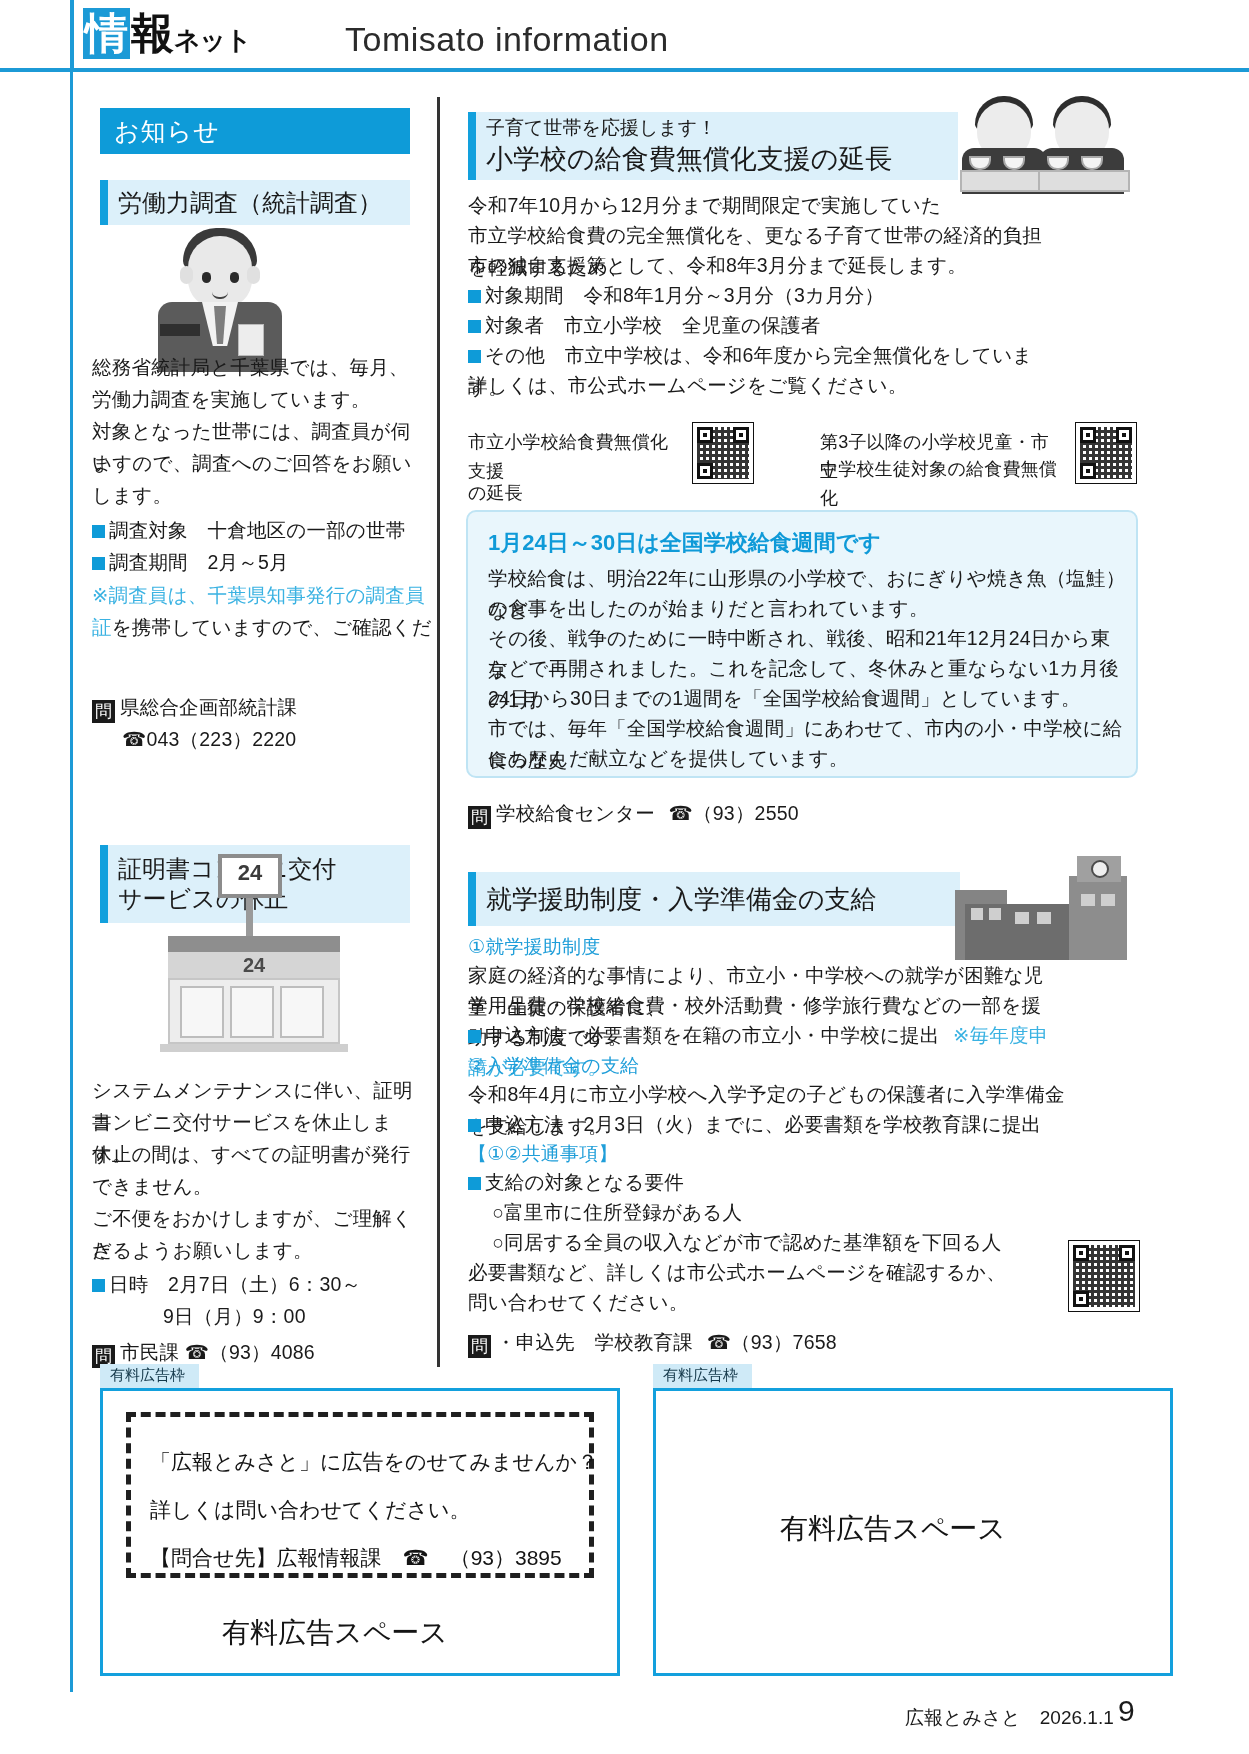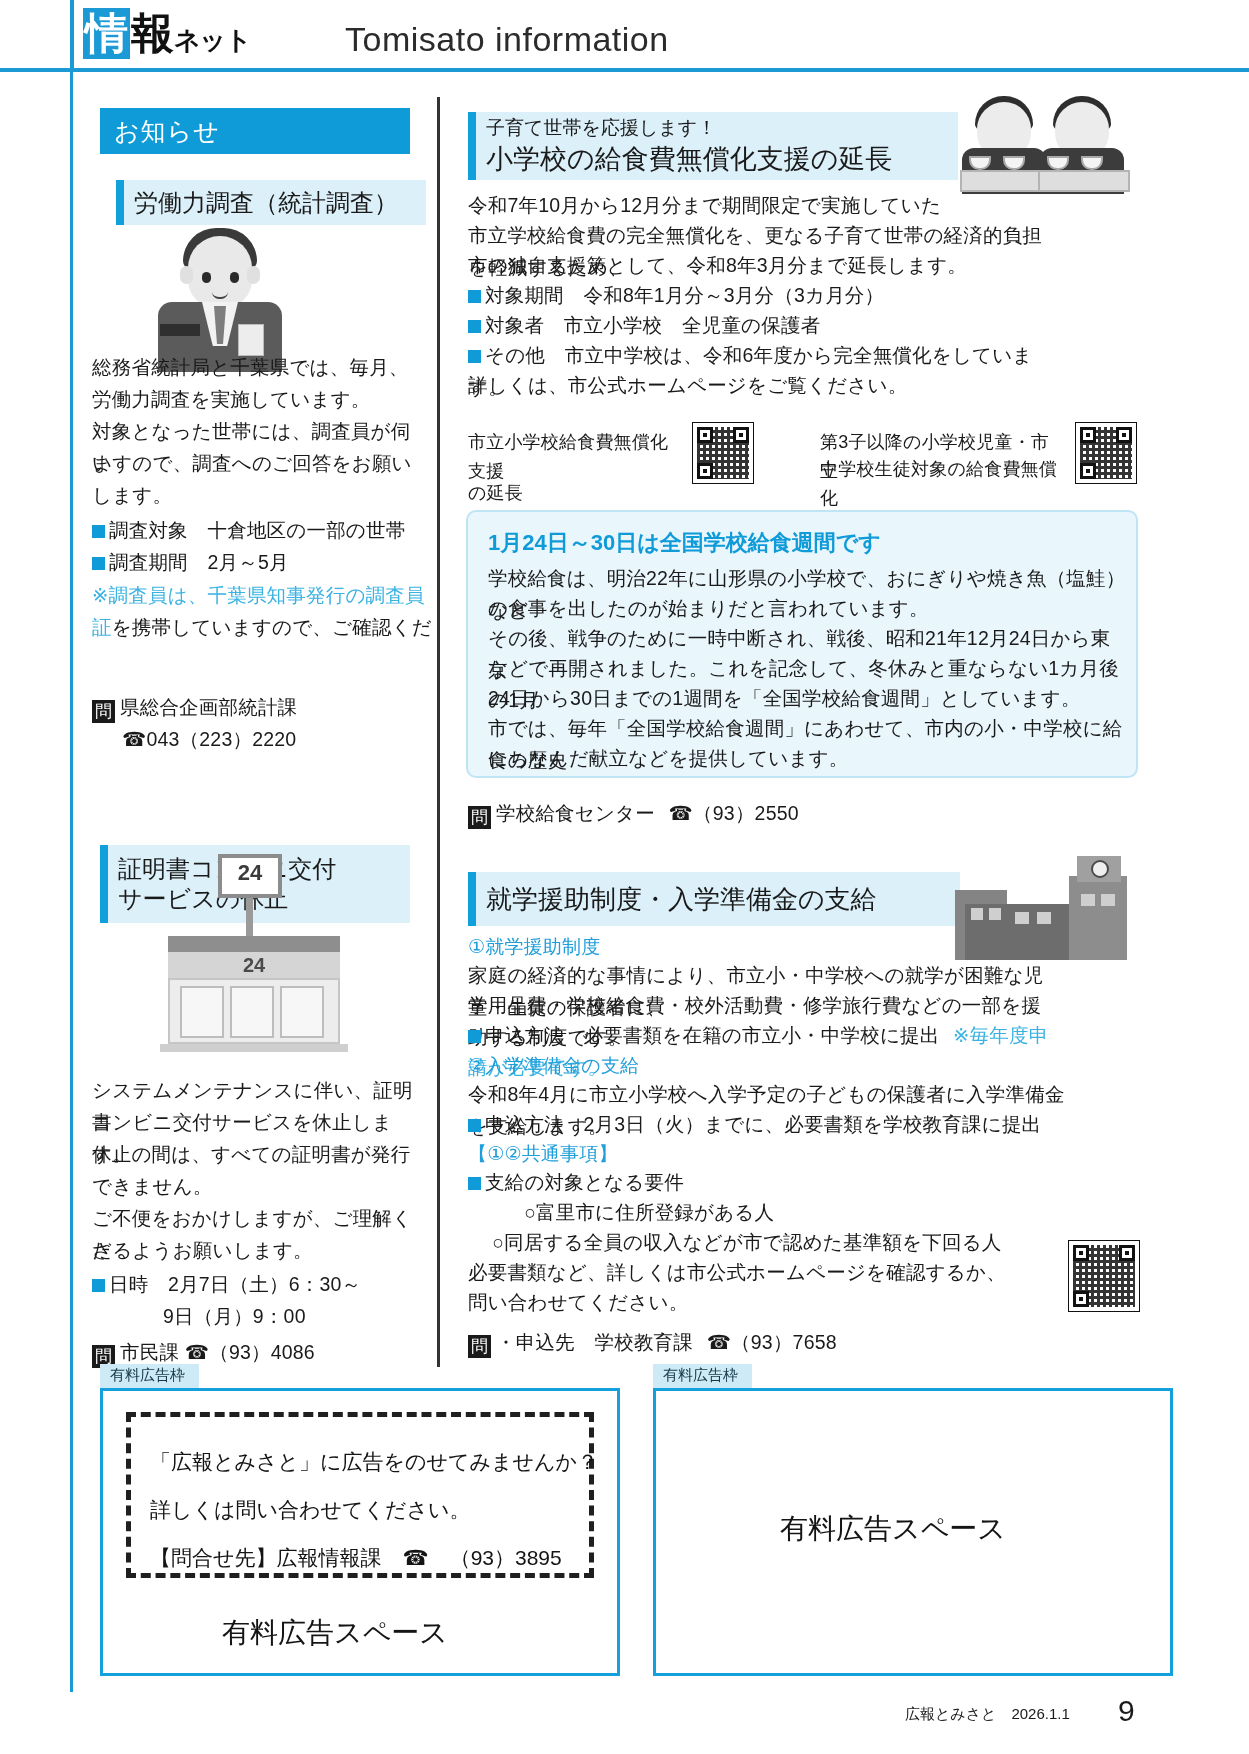--- a/index.html
+++ b/index.html
@@ -266,21 +266,21 @@
   .ad-dashed {
     position: absolute;
     border: 5px dashed #1f1f1f;
   }
   .ad-line { position: absolute; font-size: 21px; color: #141414; }
   .ad-space-label { position: absolute; font-size: 28px; color: #141414; }
 
   
   .footer-text {
     position: absolute;
-    font-size: 15px;
+    font-size: 19px;
     color: #1a1a1a;
   }
   .footer-page {
     position: absolute;
     font-size: 30px;
     color: #1a1a1a;
   }
 </style>
 </head>
 <body>
@@ -296,21 +296,21 @@
       <span class="logo-kana">ネット</span>
     </div>
     <div class="header-en">Tomisato information</div>
   </div>
 
   <div class="left-rule"></div>
   <div class="col-divider"></div>
 
   <div class="banner-blue" style="left:100px; top:108px; width:310px; height:46px;">お知らせ</div>
 
-  <div class="sec-head" style="left:100px; top:180px; width:310px; height:45px;margin-left:16px;">
+  <div class="sec-head" style="left:100px; top:180px; width:310px; height:45px;">
     <span class="sec-head-text">労働力調査（統計調査）</span>
   </div>
 
   <div class="illus" style="left:150px; top:228px; width:140px; height:150px;">
     <div class="person-hair"></div>
     <div class="person-head"></div>
     <div class="person-ear-l"></div>
     <div class="person-ear-r"></div>
     <div class="person-eye" style="left:52px;"></div>
     <div class="person-eye" style="left:80px;"></div>
@@ -484,21 +484,21 @@
   <div class="body-text sub-blue" style="left:468px; top:1051px; font-size:19px;">②入学準備金の支給</div>
   <div class="body-text" style="left:468px; top:1079px; width:600px;">令和8年4月に市立小学校へ入学予定の子どもの保護者に入学準備金を支給します。</div>
   <div class="body-text" style="left:468px; top:1109px; width:600px;">
     <span class="bullet-sq"></span><span>申込方法　2月3日（火）までに、必要書類を学校教育課に提出</span>
   </div>
 
   <div class="body-text sub-blue" style="left:468px; top:1139px; font-size:19px;">【①②共通事項】</div>
   <div class="body-text" style="left:468px; top:1167px; width:600px;">
     <span class="bullet-sq"></span><span>支給の対象となる要件</span>
   </div>
-  <div class="body-text" style="left:492px; top:1197px; width:600px;margin-left:32px;">○富里市に住所登録がある人</div>
+  <div class="body-text" style="left:492px; top:1197px; width:600px;">○富里市に住所登録がある人</div>
   <div class="body-text" style="left:492px; top:1227px; width:600px;">○同居する全員の収入などが市で認めた基準額を下回る人</div>
   <div class="body-text" style="left:468px; top:1257px; width:600px;">必要書類など、詳しくは市公式ホームページを確認するか、</div>
   <div class="body-text" style="left:468px; top:1287px; width:600px;">問い合わせてください。</div>
 
   <div class="qr" style="left:1068px; top:1240px; width:72px; height:72px;">
     <div class="qr-inner"></div>
     <div class="qr-eye" style="left:4px; top:4px;"></div>
     <div class="qr-eye" style="right:4px; top:4px;"></div>
     <div class="qr-eye" style="left:4px; bottom:4px;"></div>
   </div>

